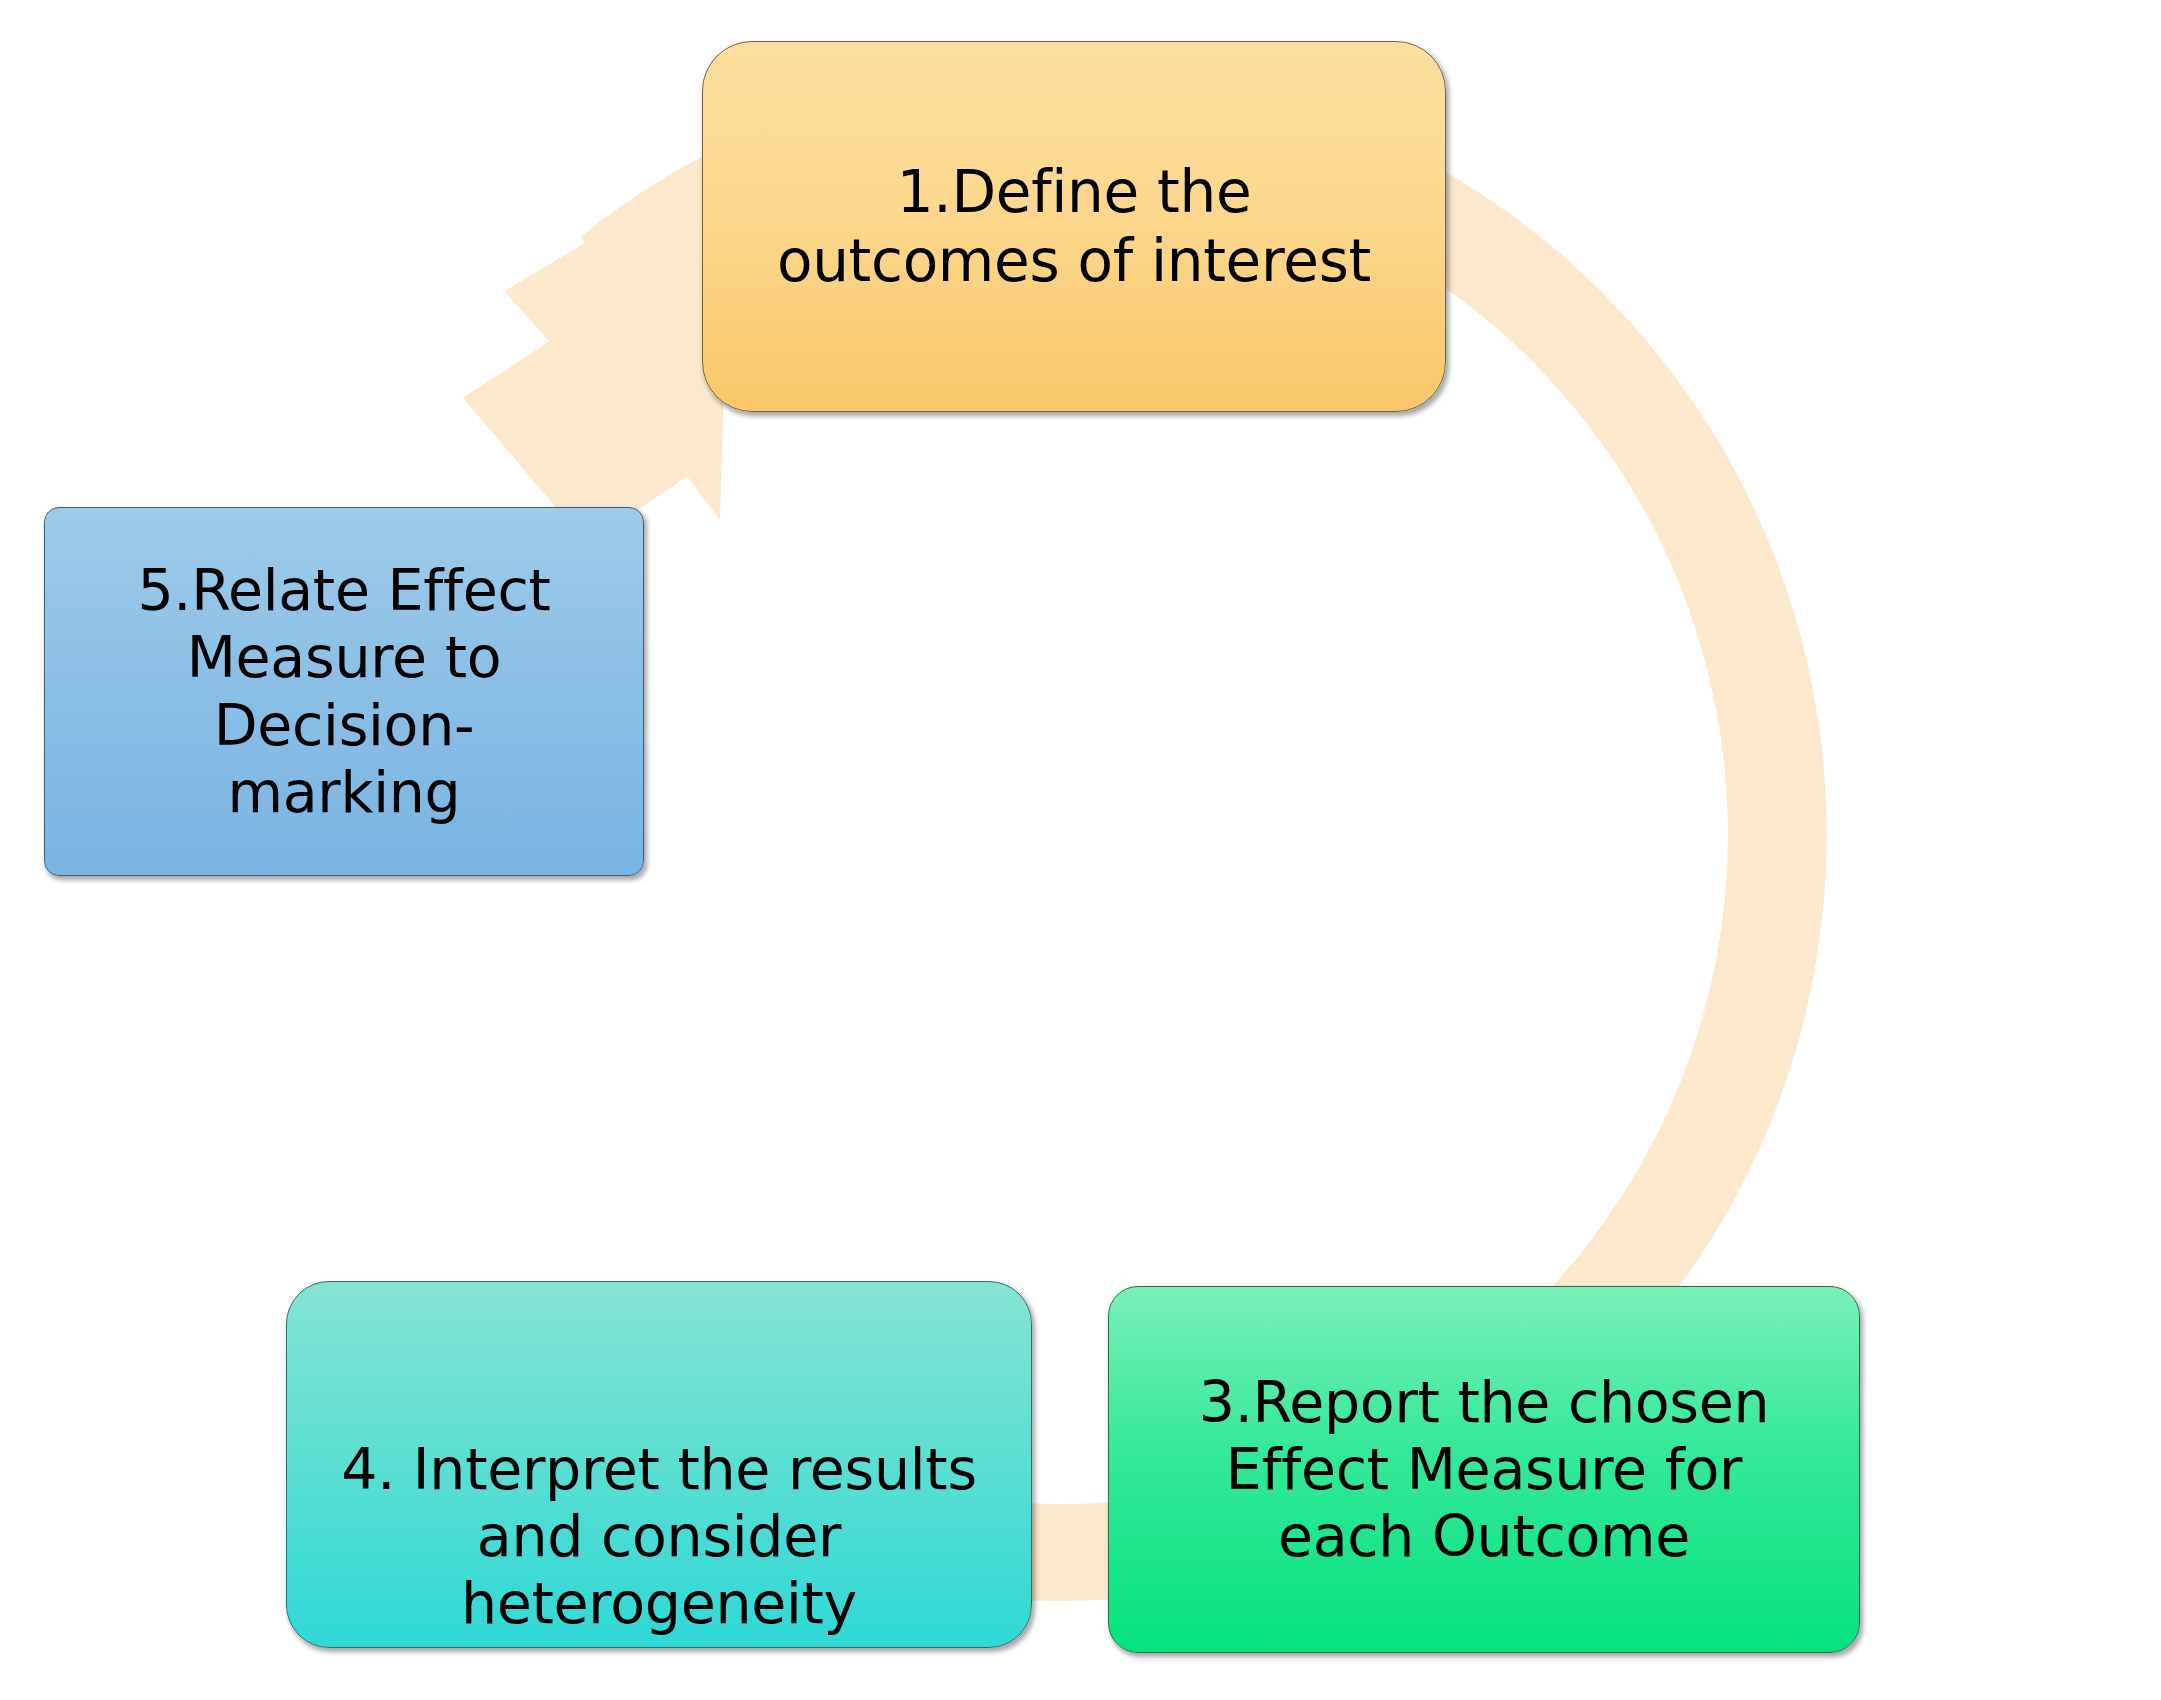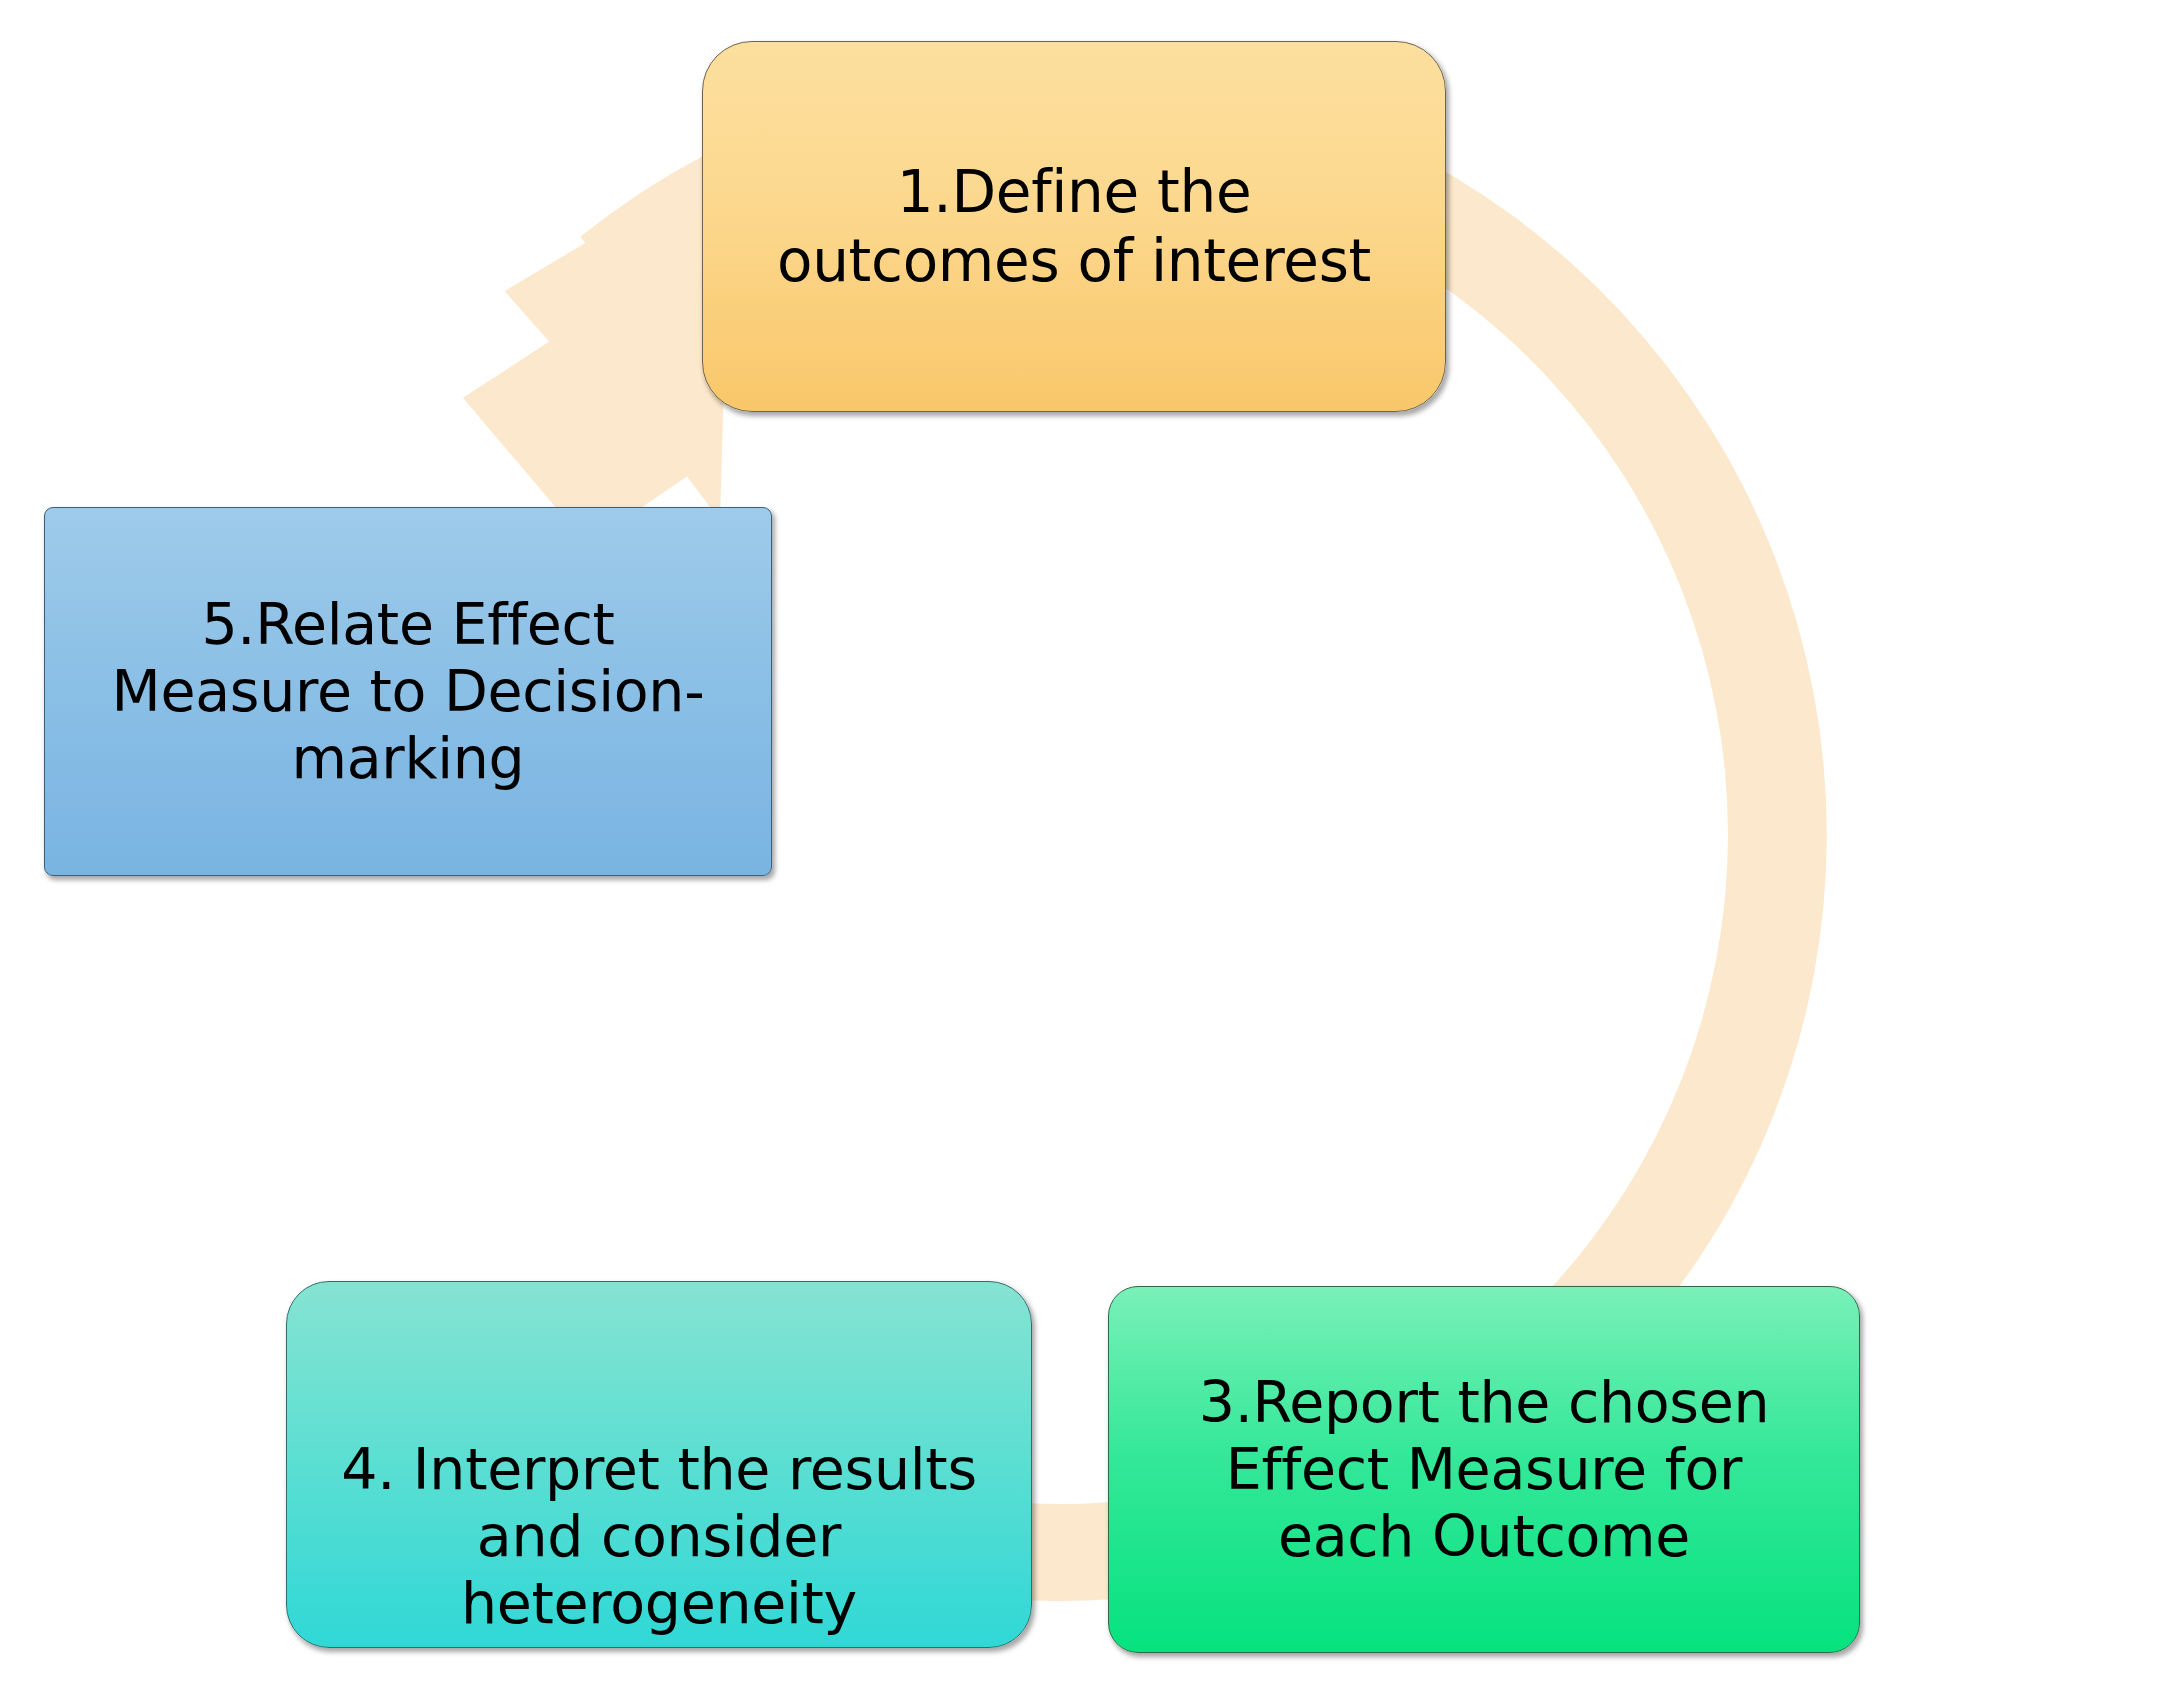--- a/index.html
+++ b/index.html
@@ -61,24 +61,24 @@
     left:286px;top:1281px;width:746px;height:367px;
     background:linear-gradient(180deg,#86e3d2 0%,#5fdfd2 45%,#2fd8d6 100%);
     border-color:#2f6e6b;
     border-radius:43px;
     align-items:flex-end;
   }
   #node-4 span{font-size:57px;}
 
   
   #node-5{
-    left:44px;top:507px;width:728px;height:369px;
+    left:44px;top:507px;width:600px;height:369px;
     background:linear-gradient(180deg,#9ecbea 0%,#8cc0e6 45%,#79b4e2 100%);
     border-color:#3c5f79;
-    border-radius:9px;
+    border-radius:15px;
   }
   #node-5 span{font-size:57px;}
 </style>
 </head>
 <body>
 
 <div id="stage">
 
   <svg id="ring" viewBox="0 0 2227 1752" xmlns="http://www.w3.org/2000/svg">
 

